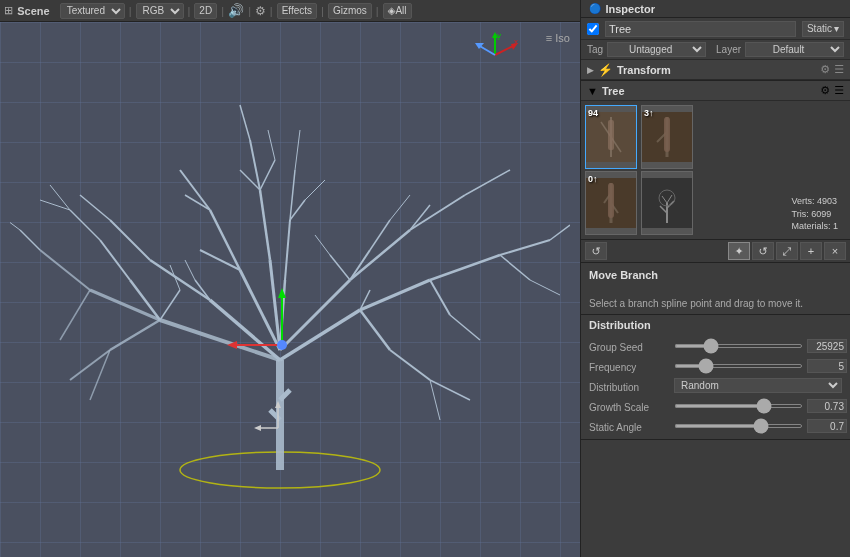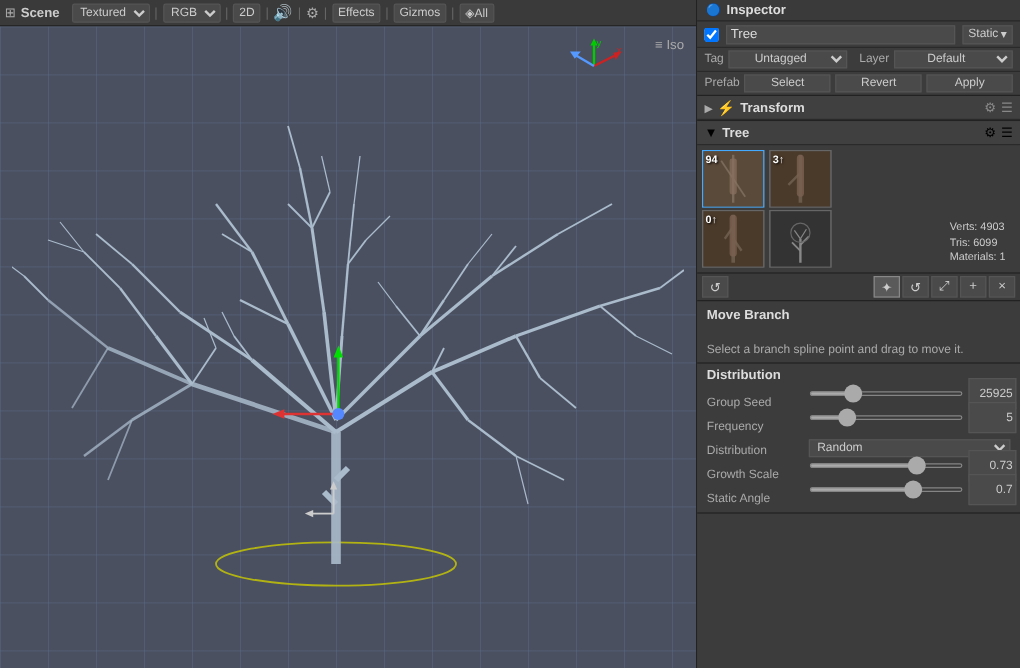--- a/index.html
+++ b/index.html
@@ -267,21 +267,21 @@
       gap: 2px;
       position: relative;
     }
     .thumb-row {
       display: flex;
       align-items: center;
       gap: 4px;
     }
     .thumb-item {
       width: 52px;
-      height: 48px;
+      height: 64px;
       background: #555;
       border: 1px solid #666;
       display: flex;
       align-items: center;
       justify-content: center;
       overflow: hidden;
       cursor: pointer;
       position: relative;
     }
     .thumb-item.selected {
@@ -372,21 +372,21 @@
       accent-color: #aaa;
       cursor: pointer;
     }
     .prop-value {
       width: 40px;
       background: #4a4a4a;
       border: 1px solid #555;
       color: #ccc;
       font-size: 10px;
       height: 14px;
-      padding: 12px 2px;
+      padding: 0 2px;
       text-align: right;
     }
     .prop-select {
       flex: 1;
       background: #4a4a4a;
       border: 1px solid #555;
       color: #ccc;
       font-size: 10px;
       height: 15px;
       padding: 0 2px;
@@ -572,26 +572,20 @@
     <span class="tag-label">Tag</span>
     <select class="tag-select">
       <option>Untagged</option>
     </select>
     <span class="tag-label" style="margin-left:6px;">Layer</span>
     <select class="tag-select">
       <option>Default</option>
     </select>
   </div>
 
-  <div id="inspector-prefab-row">
-    <span class="prefab-label">Prefab</span>
-    <button class="prefab-btn">Select</button>
-    <button class="prefab-btn">Revert</button>
-    <button class="prefab-btn">Apply</button>
-  </div>
 
   <div id="transform-section">
     <div class="section-header">
       <span class="arrow">▶</span>
       <span class="section-icon">⚡</span>
       <span class="section-title">Transform</span>
       <span class="section-gear">⚙</span>
       <span class="section-gear">☰</span>
     </div>
   </div>

